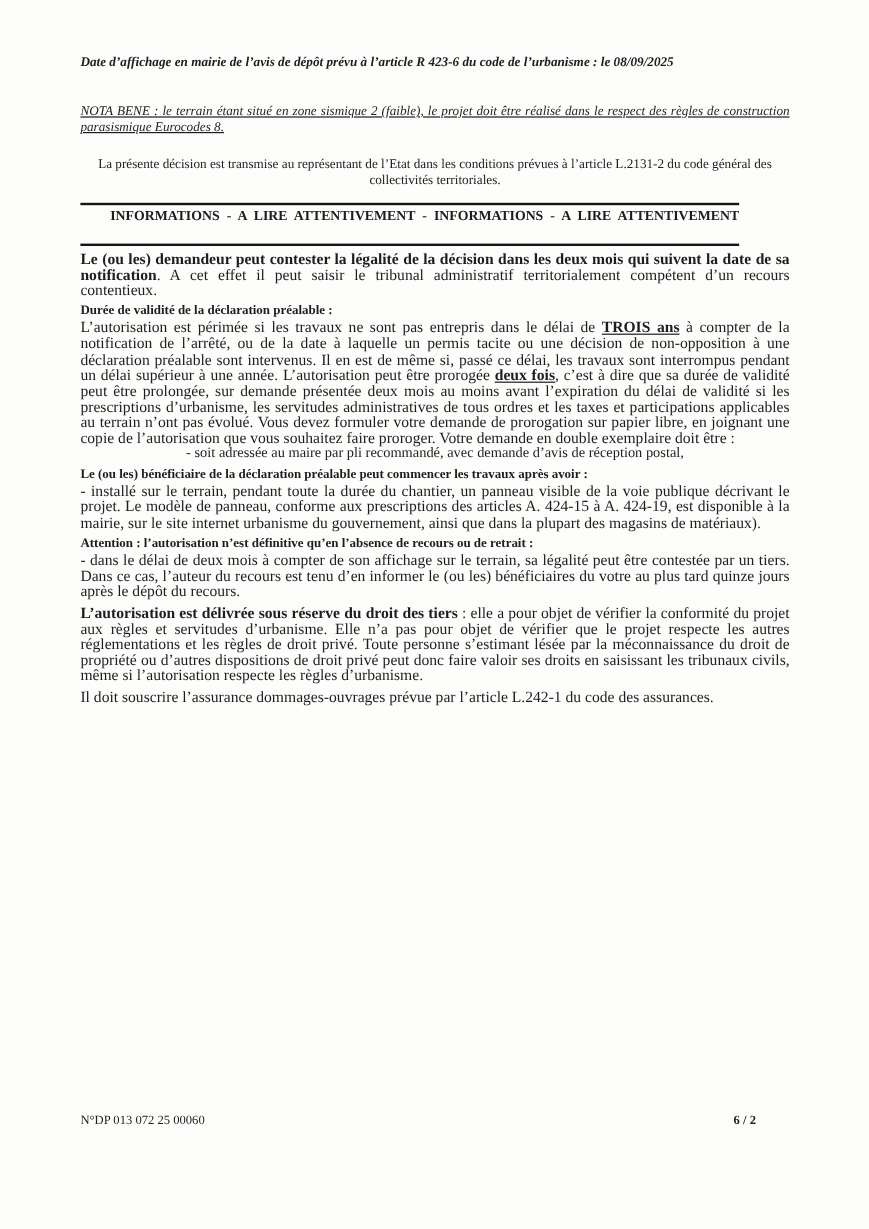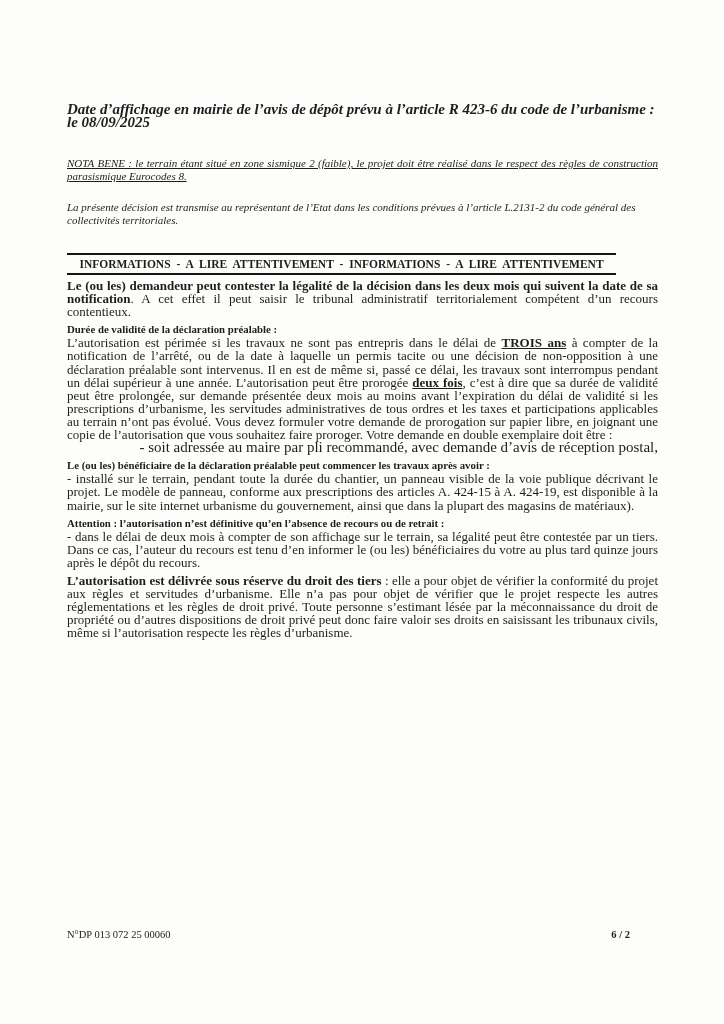--- a/index.html
+++ b/index.html
@@ -6,59 +6,59 @@
   .page {
     position:relative;
     width:724px; height:1024px;
     background:#fdfdfc;
     overflow:hidden;
     font-family:"Liberation Serif", serif;
     color:#1d1d1d;
   }
   .content { position:absolute; left:67px; top:0; width:591px; }
   .date-line {
-    margin-top:103px;
+    margin-top:46px;
     font-weight:bold; font-style:italic;
-    font-size:15px; line-height:13px;
+    font-size:11px; line-height:13px;
   }
   .nota-bene {
     margin-top:28px;
     font-style:italic;
     text-align:justify;
     font-size:11px; line-height:13px;text-decoration:underline;
   }
   .transmission {
     margin-top:18px;
-    font-style:italic;
+    text-align:center;
     font-size:11px; line-height:13px;
   }
   .banner {
-    margin-top:26px;
+    margin-top:12px;
     width:549px;
     border-top:2px solid #151515;
     border-bottom:2px solid #151515;
-    padding:3px 0 2px 0;
-    text-align:center;
+    padding:3px 0 16px 0;
+    text-align:right;
     font-weight:bold;
     font-size:11.5px; line-height:13px;
     word-spacing:3px;
   }
   .section { margin-top:5px; }
   .section.first { margin-top:4px; }
   .para {
     text-align:justify;
     font-size:13px; line-height:13.1px;
   }
   .heading {
     font-weight:bold;
     font-size:10.8px; line-height:13.1px;
   }
   .bullet {
-    font-size:15px; line-height:13.1px;
-    text-align:right;
+    font-size:12px; line-height:13.1px;
+    text-align:center;
   }
   .footer {
     position:absolute; left:67px; top:928px; width:591px;
     font-size:10.5px; line-height:13px;
   }
   .footer .ref { position:absolute; left:0; top:0;text-align:center; }
   .footer .pagenum { position:absolute; right:28px; top:0; font-weight:bold; }
 </style>
 </head>
 <body>
@@ -92,20 +92,21 @@
     <div class="section">
       <div class="heading">Attention : l’autorisation n’est définitive qu’en l’absence de recours ou de retrait :</div>
       <div class="para">- dans le délai de deux mois à compter de son affichage sur le terrain, sa légalité peut être contestée par un tiers. Dans ce cas, l’auteur du recours est tenu d’en informer le (ou les) bénéficiaires du votre au plus tard quinze jours après le dépôt du recours.</div>
     </div>
 
     <div class="section">
       <div class="para"><span style="font-weight: bold;">L’autorisation est délivrée sous réserve du droit des tiers</span><span> : elle a pour objet de vérifier la conformité du projet aux règles et servitudes d’urbanisme. Elle n’a pas pour objet de vérifier que le projet respecte les autres réglementations et les règles de droit privé. Toute personne s’estimant lésée par la méconnaissance du droit de propriété ou d’autres dispositions de droit privé peut donc faire valoir ses droits en saisissant les tribunaux civils, même si l’autorisation respecte les règles d’urbanisme.</span></div>
     </div>
 
     <div class="section">
+      <div class="para">Il doit souscrire l’assurance dommages-ouvrages prévue par l’article L.242-1 du code des assurances.</div>
     </div>
 
   </div>
 
   <div class="footer">
     <span class="ref">N°DP 013 072 25 00060</span>
     <span class="pagenum">6 / 2</span>
   </div>
 </div>
 

